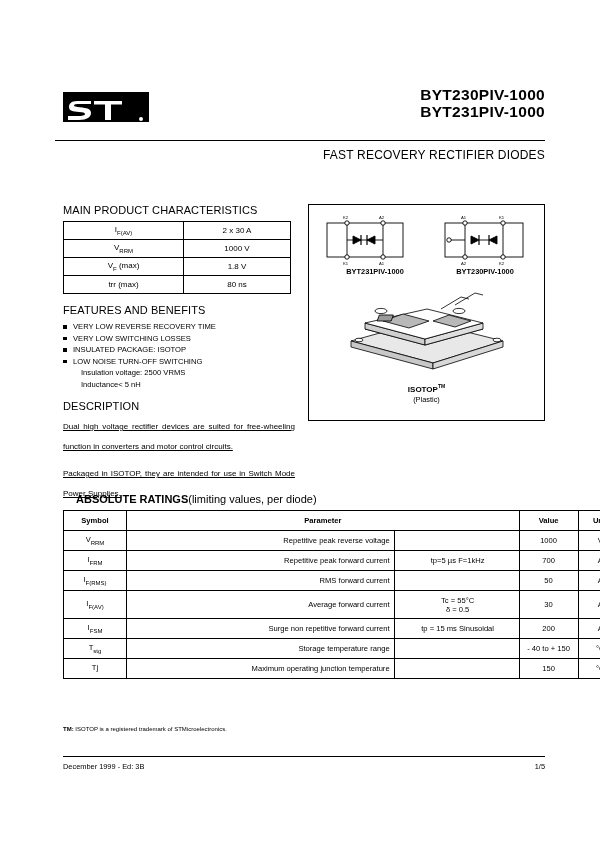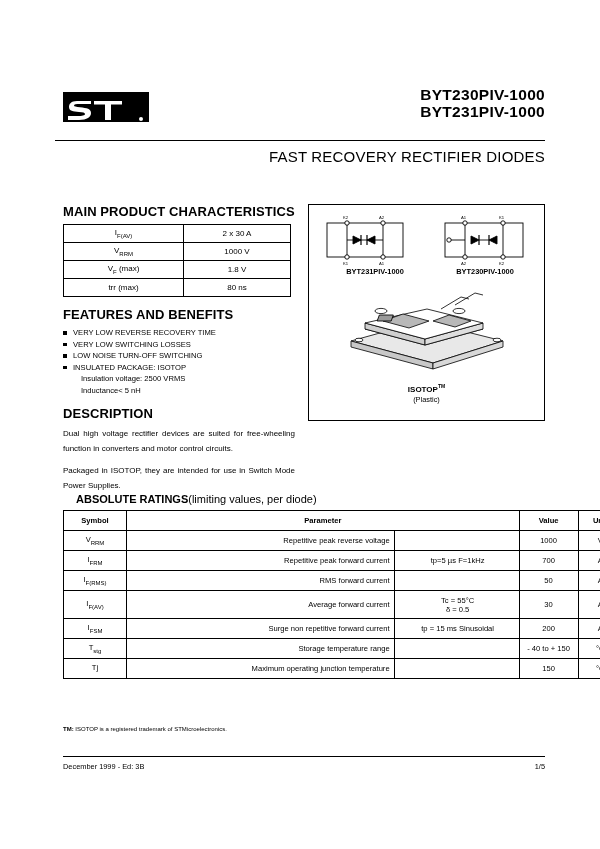--- a/index.html
+++ b/index.html
@@ -59,21 +59,21 @@
     position: absolute;
     left: 0;
     right: 0;
     top: 62px;
     border-top: 1.6px solid #000;
   }
   .subtitle {
     position: absolute;
     right: 0;
     top: 70px;
-    font-size: 15px;
+    font-size: 12px;
     letter-spacing: 0.2px;
     color: #000;
   }
 
   
   .body-cols {
     position: absolute;
     left: 8px;
     top: 126px;
     width: 482px;
@@ -85,22 +85,22 @@
     width: 232px;
   }
   .col-right {
     position: absolute;
     left: 245px;
     top: 0;
     width: 237px;
   }
 
   .sec-head {
-    font-size: 13px;
-    font-weight: bold;
+    font-size: 11px;
+    font-weight: normal;
     color: #000;
     margin: 0 0 5px 0;
     letter-spacing: 0.1px;
   }
 
   table.mpc {
     border-collapse: collapse;
     width: 228px;
     margin-bottom: 10px;
   }
@@ -134,24 +134,25 @@
     width: 3.5px;
     height: 3.5px;
     background: #000;
   }
   ul.feat > li.indent {
     padding-left: 18px;
   }
 
   .desc-p {
     font-size: 8px;
-    line-height: 15px;
+    line-height: 20px;
     text-align: justify;
     margin: 4px 0 7px 0;
     color: #000;
+    text-decoration: underline;
   }
 
   
   .figbox {
     position: relative;
     width: 235px;
     height: 215px;
     border: 0.8px solid #000;
     background: #fff;
   }
@@ -297,22 +298,22 @@
               <td class="sym">trr (max)</td>
               <td>80 ns</td>
             </tr>
           </tbody>
         </table>
 
         <div class="sec-head">FEATURES AND BENEFITS</div>
         <ul class="feat">
           <li class="bullet">VERY LOW REVERSE RECOVERY TIME</li>
           <li class="bullet">VERY LOW SWITCHING LOSSES</li>
+          <li class="bullet">INSULATED PACKAGE: ISOTOP</li>
           <li class="bullet">LOW NOISE TURN-OFF SWITCHING</li>
-          <li class="bullet">INSULATED PACKAGE: ISOTOP</li>
           <li class="indent">Insulation voltage: 2500 VRMS</li>
           <li class="indent">Inductance&lt; 5 nH</li>
         </ul>
 
         <div class="sec-head" style="margin-top:10px;">DESCRIPTION</div>
         <p class="desc-p">Dual high voltage rectifier devices are suited for free-wheeling function in converters and motor control circuits.</p>
         <p class="desc-p">Packaged in ISOTOP, they are intended for use in Switch Mode Power Supplies.</p>
       </div>
 
       <div class="col-right">

